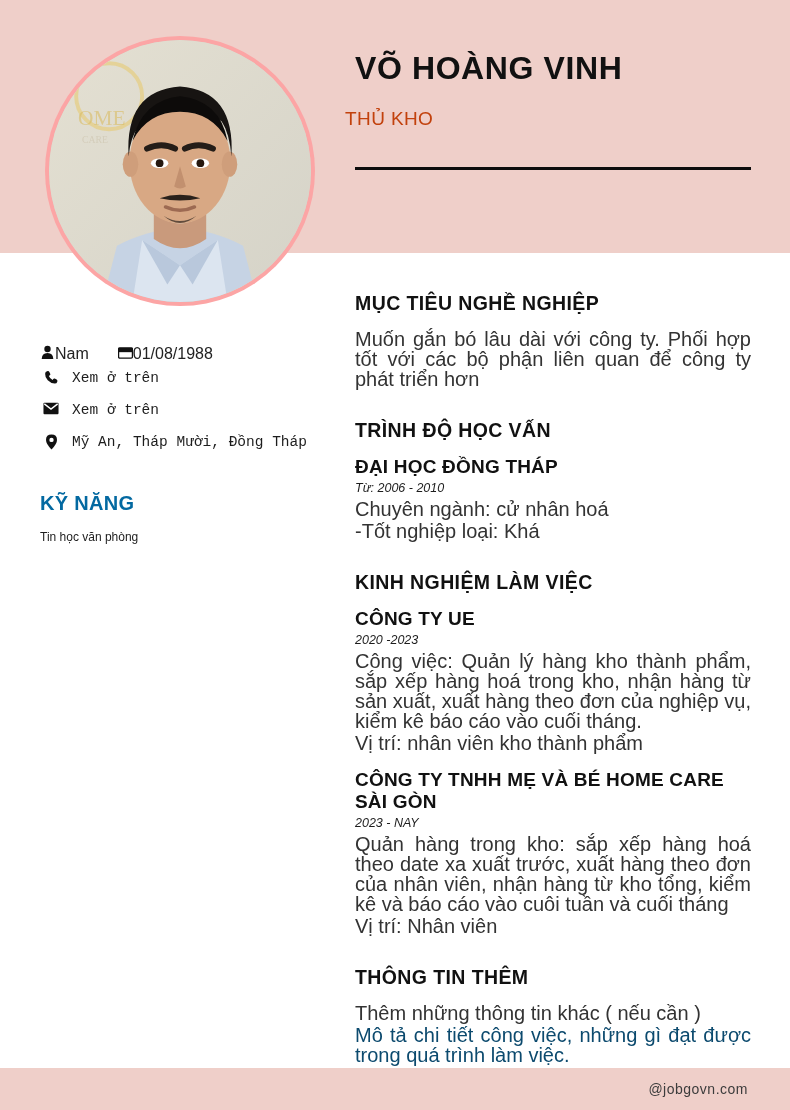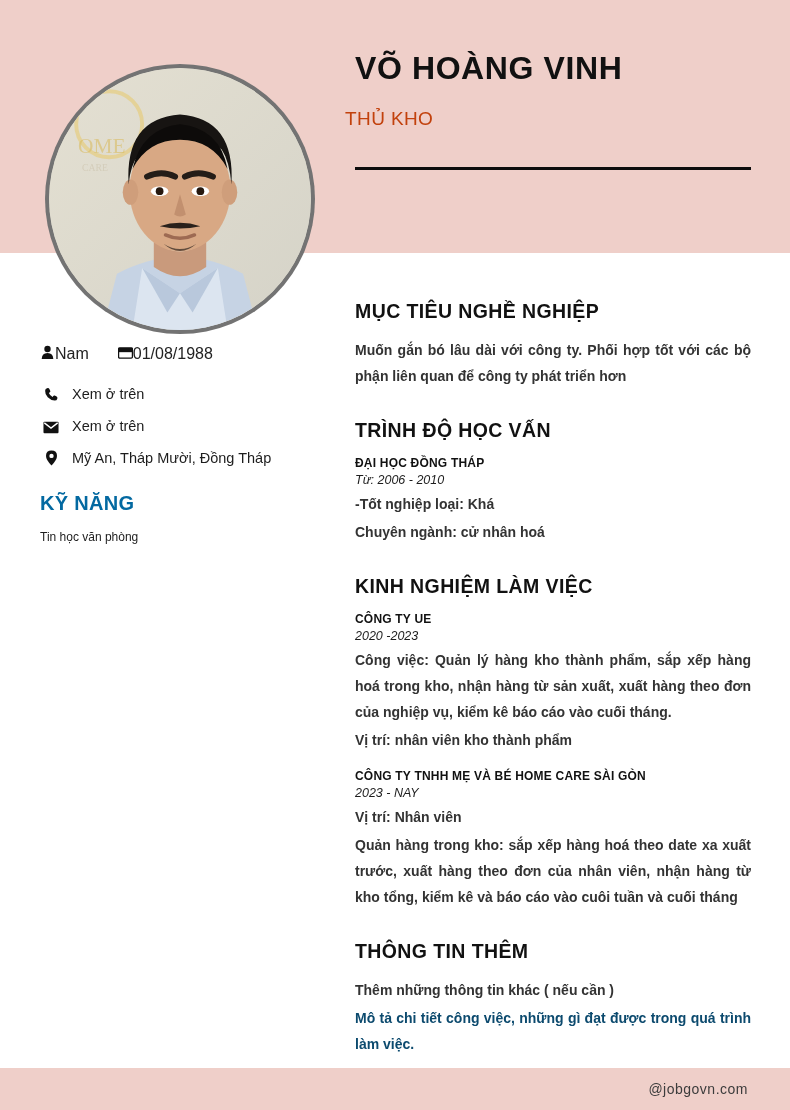--- a/index.html
+++ b/index.html
@@ -24,24 +24,24 @@
     background:#efcfc9;
   }
   .footer-text{
     position:absolute; right:42px; top:1081px;
     font-family:Liberation Sans, sans-serif;
     font-size:14px; letter-spacing:.5px; color:#3c3c3c;
   }
 
   
   .photo-wrap{
-    position:absolute; left:45px; top:64px;
+    position:absolute; left:45px; top:36px;
     width:270px; height:270px;
     border-radius:50%;
-    background:#737373;
+    background:#fca5a5;
     padding:4px;
   }
   .photo{
     width:100%; height:100%;
     border-radius:50%;
     overflow:hidden;
     position:relative;
     background:#d9d6cb;
   }
   .photo svg{ display:block; width:100%; height:100%; }
@@ -60,56 +60,57 @@
   .name-rule{
     position:absolute; left:355px; top:167px;
     width:396px; height:3px; background:#0d0d0d;
   }
 
   
   .left-col{
     position:absolute; left:40px; top:338px; width:290px;
   }
   .contact-row{
-    display:flex; align-items:flex-end;
+    display:flex; align-items:flex-start;
     height:32px;
+    font-family:Liberation Mono, monospace;
   }
   .contact-row .ico{
     width:22px; min-width:22px; display:flex; align-items:center; justify-content:center;
     color:#111; margin-right:10px;
   }
   .contact-row .txt{ font-size:14.5px; color:#1d1d1d; }
   .row-inline{ display:flex; align-items:center; height:32px; }
   .row-inline .seg{ display:flex; align-items:center; }
   .row-inline .seg.second{ margin-left:29px;justify-content:flex-end; }
 
   .skills-head{
     margin-top:26px;
     font-size:20px; font-weight:bold; letter-spacing:.3px; color:#0369a1;
   }
   .skills-item{
     margin-top:15px; font-size:12px; color:#1d1d1d;
   }
 
   
   .right-col{
-    position:absolute; left:355px; top:300px; width:396px;
+    position:absolute; left:355px; top:292px; width:396px;
   }
   .sec-head{
     font-size:19.5px; font-weight:bold; letter-spacing:.4px; color:#111;
     margin-bottom:14px;
   }
   .sec-head.sp{ margin-top:30px; }
   .body-p{
-    font-size:14px; line-height:26px; color:#333333;
-    text-align:justify; margin-bottom:2px;font-weight:bold;
+    font-size:20px; line-height:20px; color:#333333;
+    text-align:justify; margin-bottom:2px;
   }
   .body-p.left{ text-align:left; }
   .sub-head{
-    font-size:12px; font-weight:bold; letter-spacing:.2px;
+    font-size:19px; font-weight:bold; letter-spacing:.2px;
     color:#111; margin-bottom:3px; margin-top:2px;
   }
   .date-line{
     font-size:12.5px; font-style:italic; color:#1d1d1d; margin-bottom:4px;
   }
   .muted{ color:#0c4a6e; }
   .block{ margin-bottom:18px; }
   .block:last-child{ margin-bottom:0; }
 </style>
 </head>
@@ -236,40 +237,40 @@
   <div class="block">
     <div class="sec-head">MỤC TIÊU NGHỀ NGHIỆP</div>
     <div class="body-p">Muốn gắn bó lâu dài với công ty. Phối hợp tốt với các bộ phận liên quan để công ty phát triển hơn</div>
   </div>
 
   <div class="block">
     <div class="sec-head sp">TRÌNH ĐỘ HỌC VẤN</div>
     <div>
       <div class="sub-head">ĐẠI HỌC ĐỒNG THÁP</div>
       <div class="date-line">Từ: 2006 - 2010</div>
+      <div class="body-p left">Chuyên ngành: cử nhân hoá</div>
       <div class="body-p left">-Tốt nghiệp loại: Khá</div>
-      <div class="body-p left">Chuyên ngành: cử nhân hoá</div>
     </div>
   </div>
 
   <div class="block">
     <div class="sec-head sp">KINH NGHIỆM LÀM VIỆC</div>
 
     <div style="margin-bottom:16px;">
       <div class="sub-head">CÔNG TY UE</div>
       <div class="date-line">2020 -2023</div>
       <div class="body-p">Công việc: Quản lý hàng kho thành phẩm, sắp xếp hàng hoá trong kho, nhận hàng từ sản xuất, xuất hàng theo đơn của nghiệp vụ, kiểm kê báo cáo vào cuối tháng.</div>
       <div class="body-p left">Vị trí: nhân viên kho thành phẩm</div>
     </div>
 
     <div>
       <div class="sub-head">CÔNG TY TNHH MẸ VÀ BÉ HOME CARE SÀI GÒN</div>
       <div class="date-line">2023 - NAY</div>
+      <div class="body-p">Quản hàng trong kho: sắp xếp hàng hoá theo date xa xuất trước, xuất hàng theo đơn của nhân viên, nhận hàng từ kho tổng, kiểm kê và báo cáo vào cuôi tuần và cuối tháng</div>
       <div class="body-p left">Vị trí: Nhân viên</div>
-      <div class="body-p">Quản hàng trong kho: sắp xếp hàng hoá theo date xa xuất trước, xuất hàng theo đơn của nhân viên, nhận hàng từ kho tổng, kiểm kê và báo cáo vào cuôi tuần và cuối tháng</div>
     </div>
   </div>
 
   <div class="block">
     <div class="sec-head sp">THÔNG TIN THÊM</div>
     <div class="body-p left">Thêm những thông tin khác ( nếu cần )</div>
     <div class="body-p muted"> Mô tả chi tiết công việc, những gì đạt được trong quá trình làm việc.</div>
   </div>
 </div>
 

